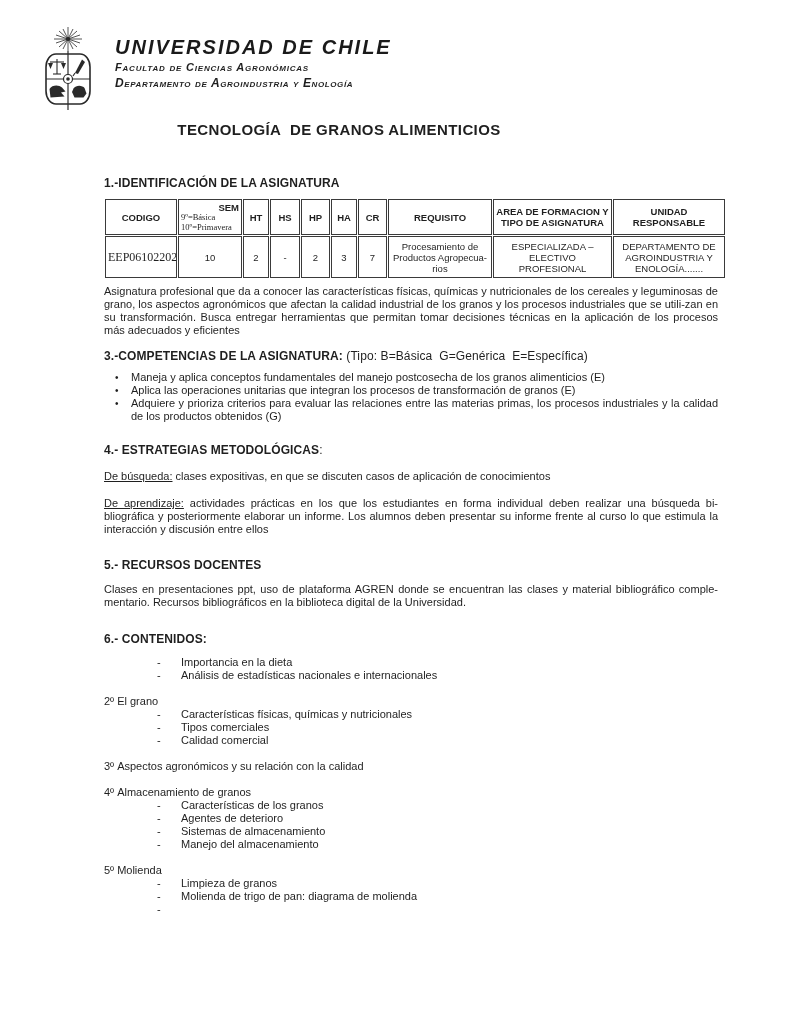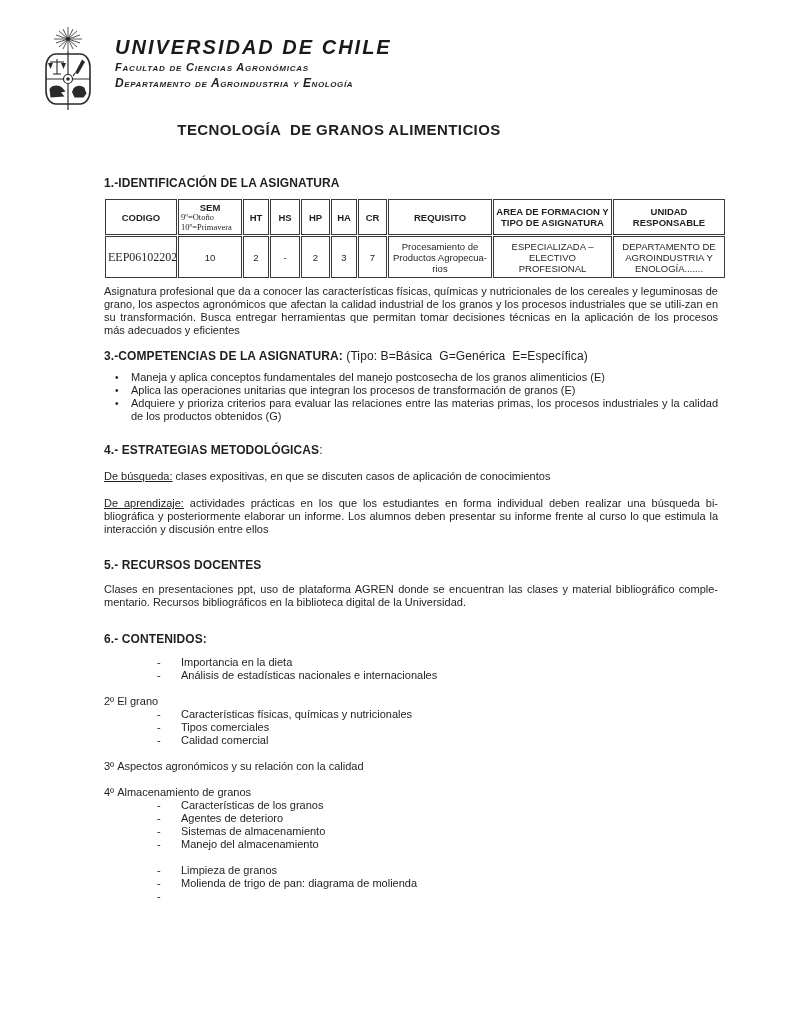--- a/index.html
+++ b/index.html
@@ -28,21 +28,21 @@
   .tipo-note{font-weight:400;white-space:pre;}
   p{margin:0;text-align:justify;}
   .ulabel{text-decoration:underline;}
   
   table{border-collapse:separate;border-spacing:1px;table-layout:fixed;width:614px;margin-top:8px;}
   td,th{border:1px solid #3a3a3a;padding:1px 2px;vertical-align:middle;text-align:center;
         font-size:9.5px;line-height:11px;font-weight:400;overflow:hidden;}
   th{font-weight:700;font-size:9.5px;}
   tr.hd{height:36px;} tr.dt{height:42px;}
   .pre{white-space:pre-line;}
-  .sem-head{font-weight:700;text-align:center;display:block;}
+  .sem-head{font-weight:700;text-align:right;display:block;}
   .sem-note{display:block;text-align:left;font-family:"Liberation Serif", serif;font-size:8.5px;line-height:9.5px;font-weight:400;}
   .codigo-cell{font-family:"Liberation Serif", serif;font-size:12px;}
   
   .s1-head{margin-top:0;}
   .s2-head{margin-top:18px;}
   .desc-p{margin-top:6px;}
   .s3-line{margin-top:12px;display:block;}
   ul.comp{list-style:none;margin:8px 0 0;padding:0;}
   ul.comp li{position:relative;padding-left:27px;text-align:justify;}
   ul.comp .bullet{position:absolute;left:11px;top:0;font-size:10px;}
@@ -131,21 +131,21 @@
           <col style="width:29px">
           <col style="width:104px">
         <col style="width:119px">
           <col style="width:112px">
       </colgroup>
       <tbody>
           <tr class="hd">
         <th>CODIGO</th>
         <th>
           <span class="sem-head">SEM</span>
-          <span class="sem-note">9º=Otoño</span>
+          <span class="sem-note">9º=Básica</span>
           <span class="sem-note">10º=Primavera</span>
         </th>
         <th>HT</th>
         <th>HS</th>
         <th>HP</th>
         <th>HA</th>
         <th>CR</th>
         <th>REQUISITO</th>
         <th class="pre">AREA DE FORMACION Y
 TIPO DE ASIGNATURA</th>
@@ -236,20 +236,21 @@
             <span class="dash">-</span>
             <span>Sistemas de almacenamiento</span>
           </div>
         <div class="sub">
             <span class="dash">-</span>
             <span>Manejo del almacenamiento</span>
           </div>
       </div>
 
       <div class="unit">
+        <div class="unit-title"><span class="num">5º</span><span>Molienda</span></div>
         <div class="sub">
             <span class="dash">-</span>
             <span>Limpieza de granos</span>
           </div>
         <div class="sub">
             <span class="dash">-</span>
             <span>Molienda de trigo de pan: diagrama de molienda</span>
           </div>
         <div class="sub">
             <span class="dash">-</span>

